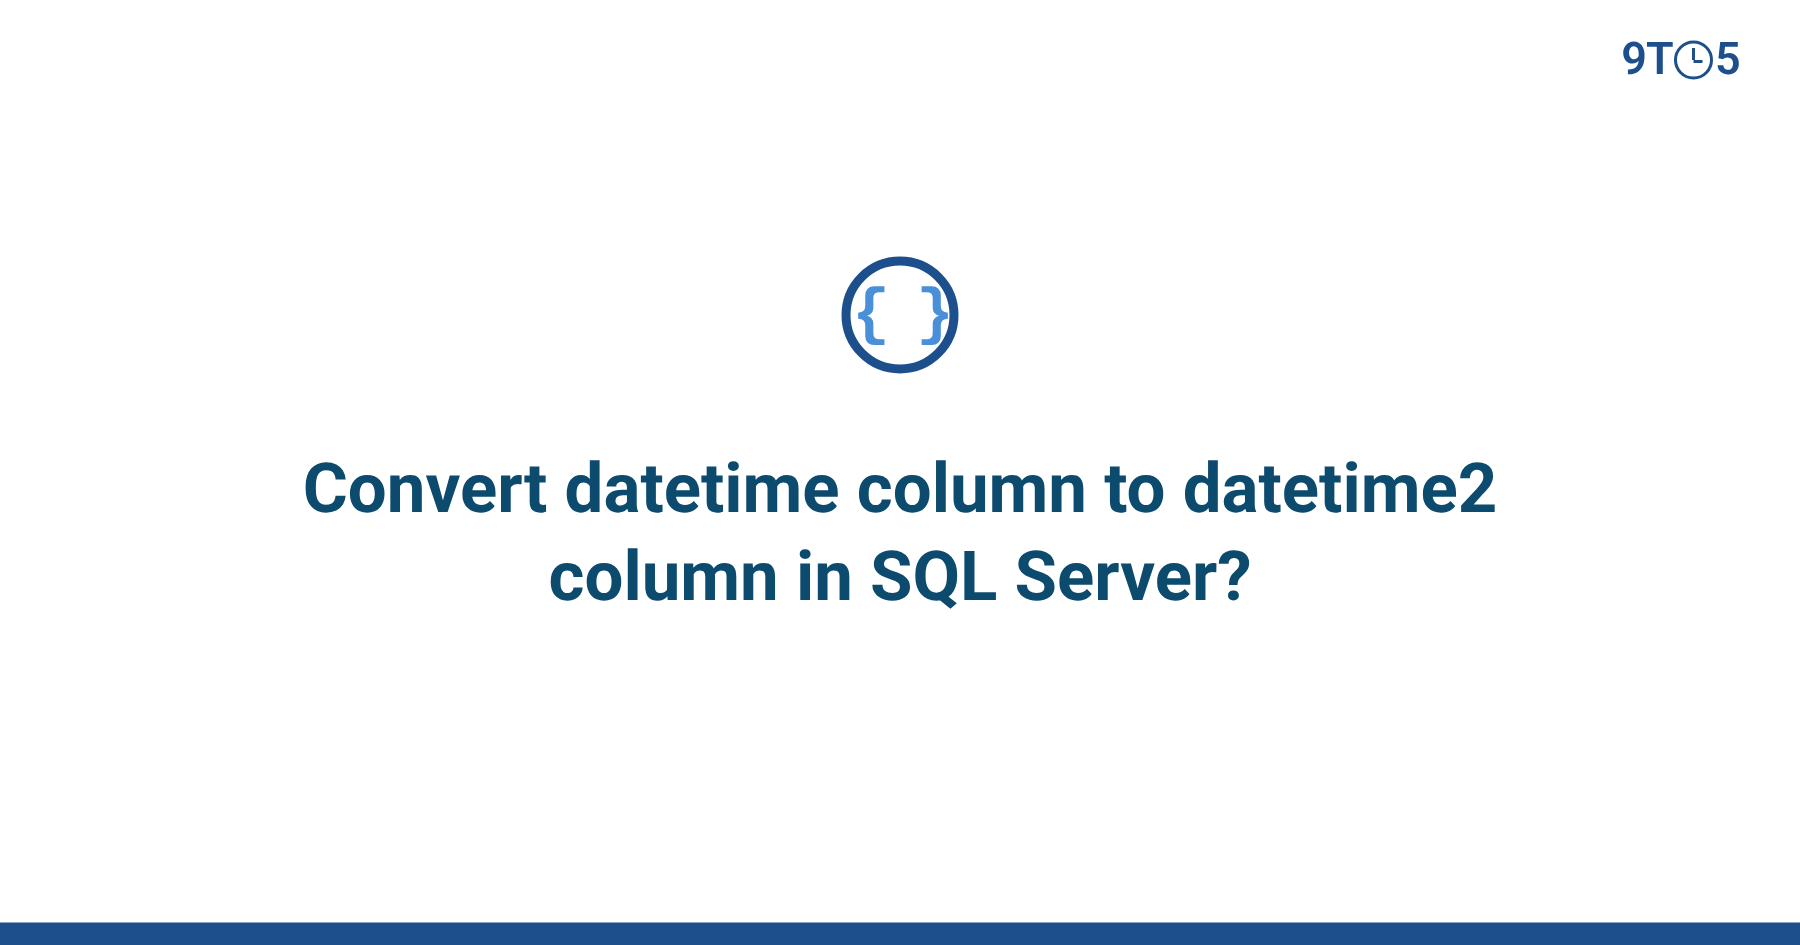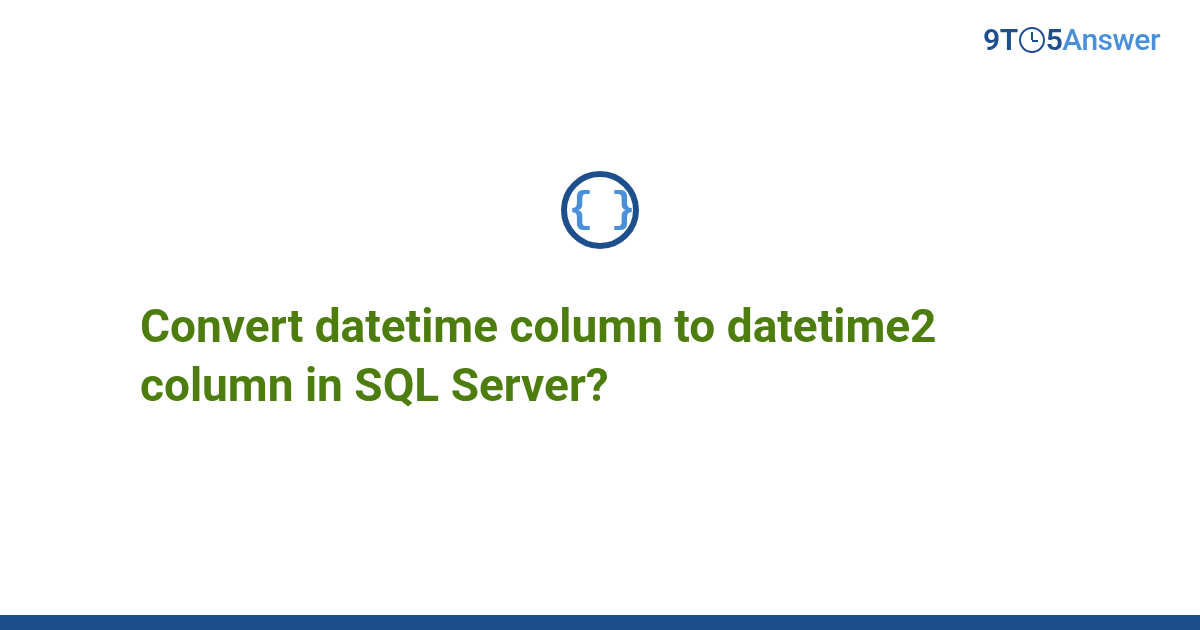--- a/index.html
+++ b/index.html
@@ -96,22 +96,22 @@
       font-size: 42px;
       font-weight: 700;
       color: #4a90d9;
       font-family: "Courier New", monospace;
       letter-spacing: -4px;
       line-height: 1;
     }
     .title {
       font-size: 46px;
       font-weight: 700;
-      color: #4d7c0f;
-      text-align: left;
+      color: #0c4a6e;
+      text-align: center;
       line-height: 1.28;
       max-width: 1000px;
       padding: 0 40px;
     }
     .footer-bar {
       position: absolute;
       bottom: 0;
       left: 0;
       width: 100%;
       height: 15px;
@@ -119,21 +119,20 @@
     }
   </style>
 </head>
 <body>
 
 <div class="site-logo">
   <span class="logo-nine">9</span>
   <span class="logo-t">T</span>
   <span class="logo-clock"></span>
   <span class="logo-five">5</span>
-  <span class="logo-answer">Answer</span>
 </div>
 
 <div class="content">
   <div class="category-icon">
     <span class="braces">{ }</span>
   </div>
   <h1 class="title">Convert datetime column to datetime2 column in SQL Server?</h1>
 </div>
 
 <div class="footer-bar"></div>

